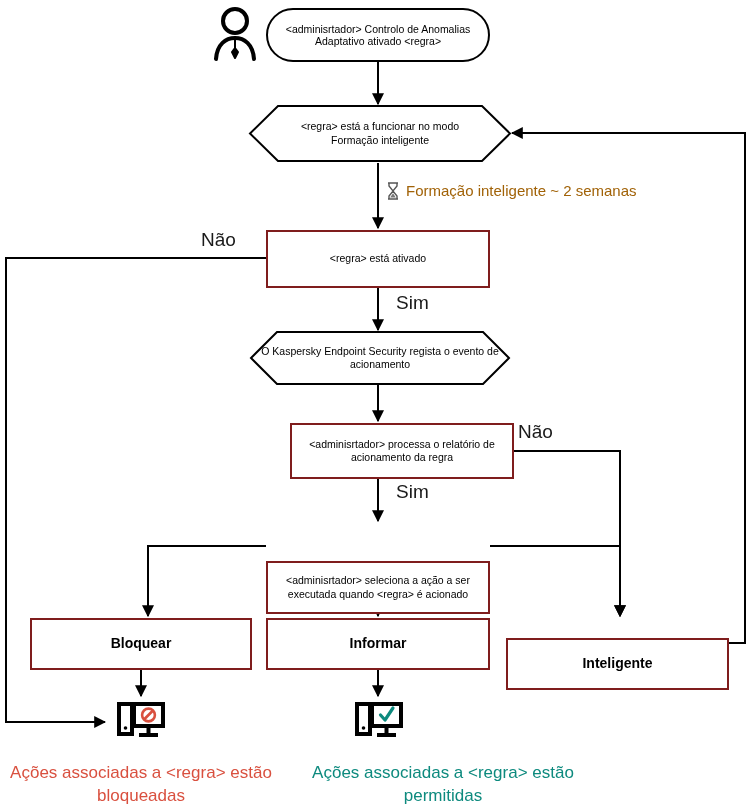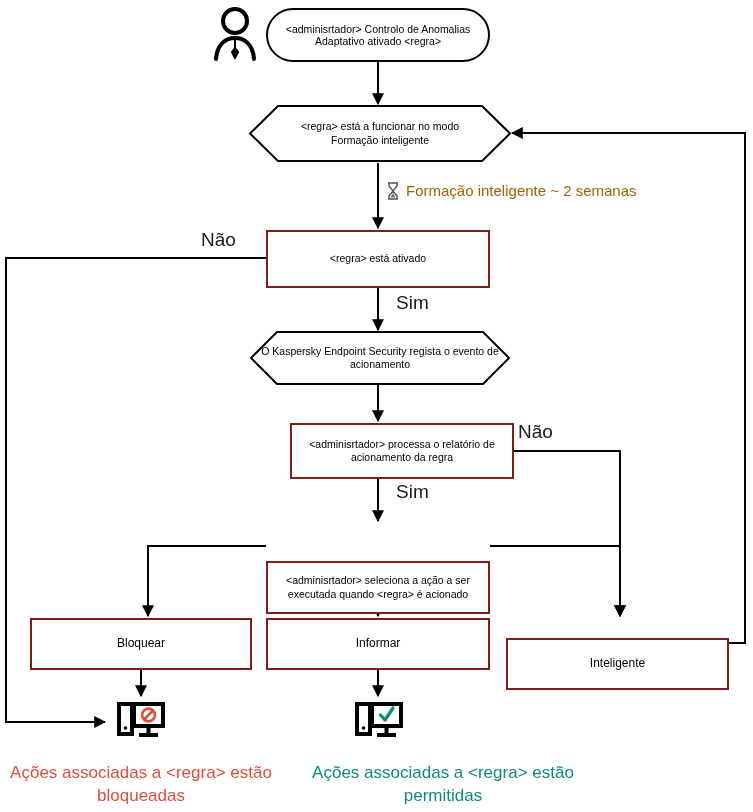--- a/index.html
+++ b/index.html
@@ -53,21 +53,21 @@
   }
   .hex .txt {
     position: relative;
     z-index: 2;
   }
   .rounded {
     border: 2px solid #000000;
     border-radius: 28px;
   }
   .t-small { font-size: 10.5px; }
-  .t-med { font-size: 12px; }
+  .t-med { font-size: 14px; font-weight: bold; }
   .label {
     position: absolute;
     font-size: 19px;
     color: #1a1a1a;
     white-space: nowrap;
   }
   .timer-label {
     position: absolute;
     font-size: 15px;
     color: #a16207;

